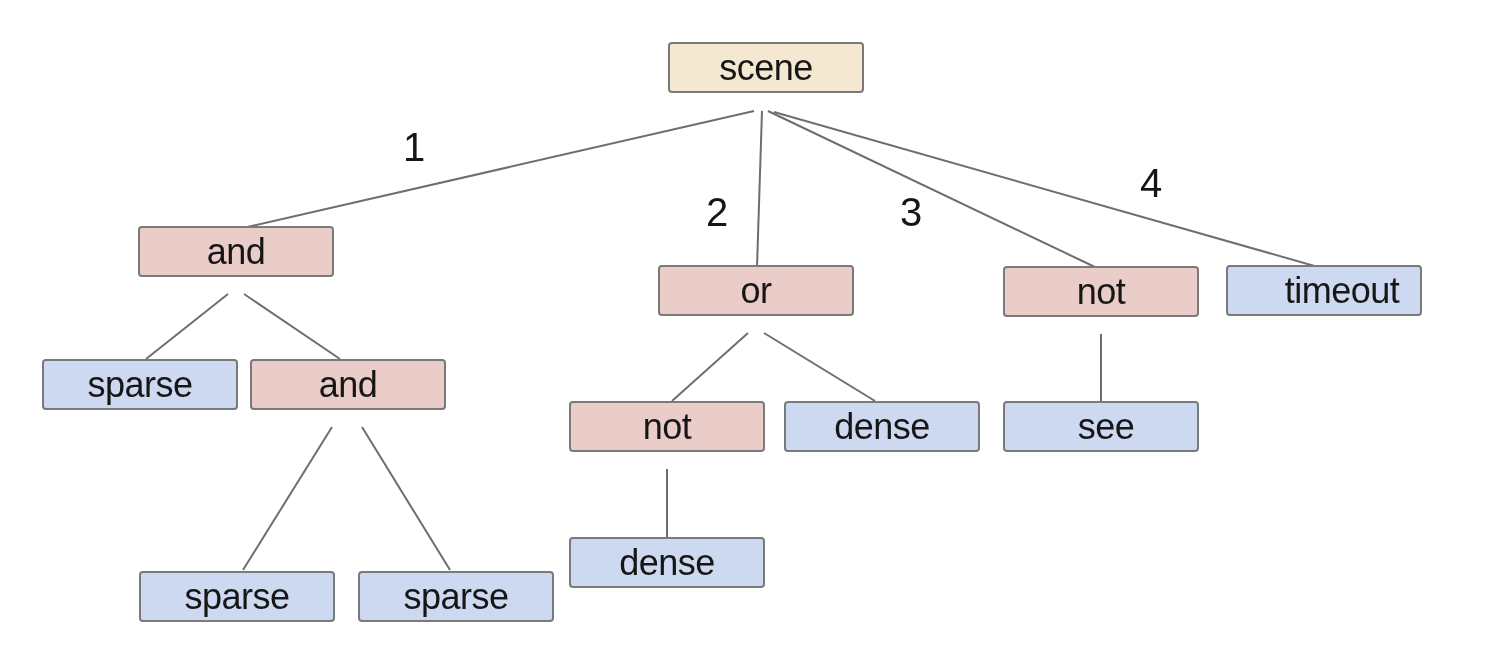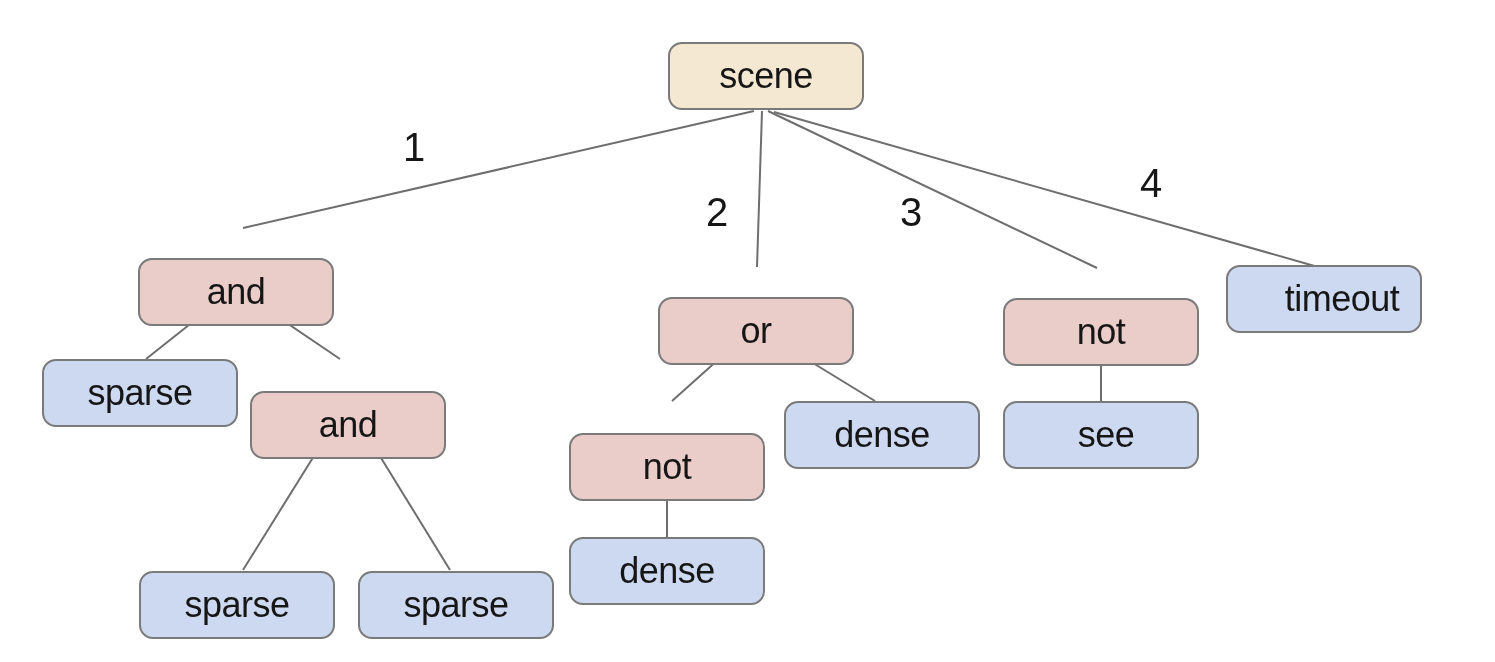--- a/index.html
+++ b/index.html
@@ -27,33 +27,33 @@
     pointer-events:none;
   }
   .edges-svg line{
     stroke:var(--edge-line);
     stroke-width:2;
   }
   .node{
     position:absolute;
     box-sizing:border-box;
     width:196px;
-    height:68px;
+    height:51px;
     border:2px solid var(--node-border);
-    border-radius:14px;
+    border-radius:4px;
     display:flex;
     align-items:center;
     justify-content:center;
     font-size:36px;
     letter-spacing:-0.5px;
     color:var(--text-color);
     white-space:nowrap;
   }
   .node.root{background:var(--root-fill);}
-  .node.operator{background:var(--operator-fill);margin-top:32px;}
+  .node.operator{background:var(--operator-fill);}
   .node.leaf{background:var(--leaf-fill);}
   .edge-label{
     position:absolute;
     transform:translate(-50%,-50%);
     font-size:40px;
     color:var(--text-color);
   }
 </style>
 </head>
 <body>

